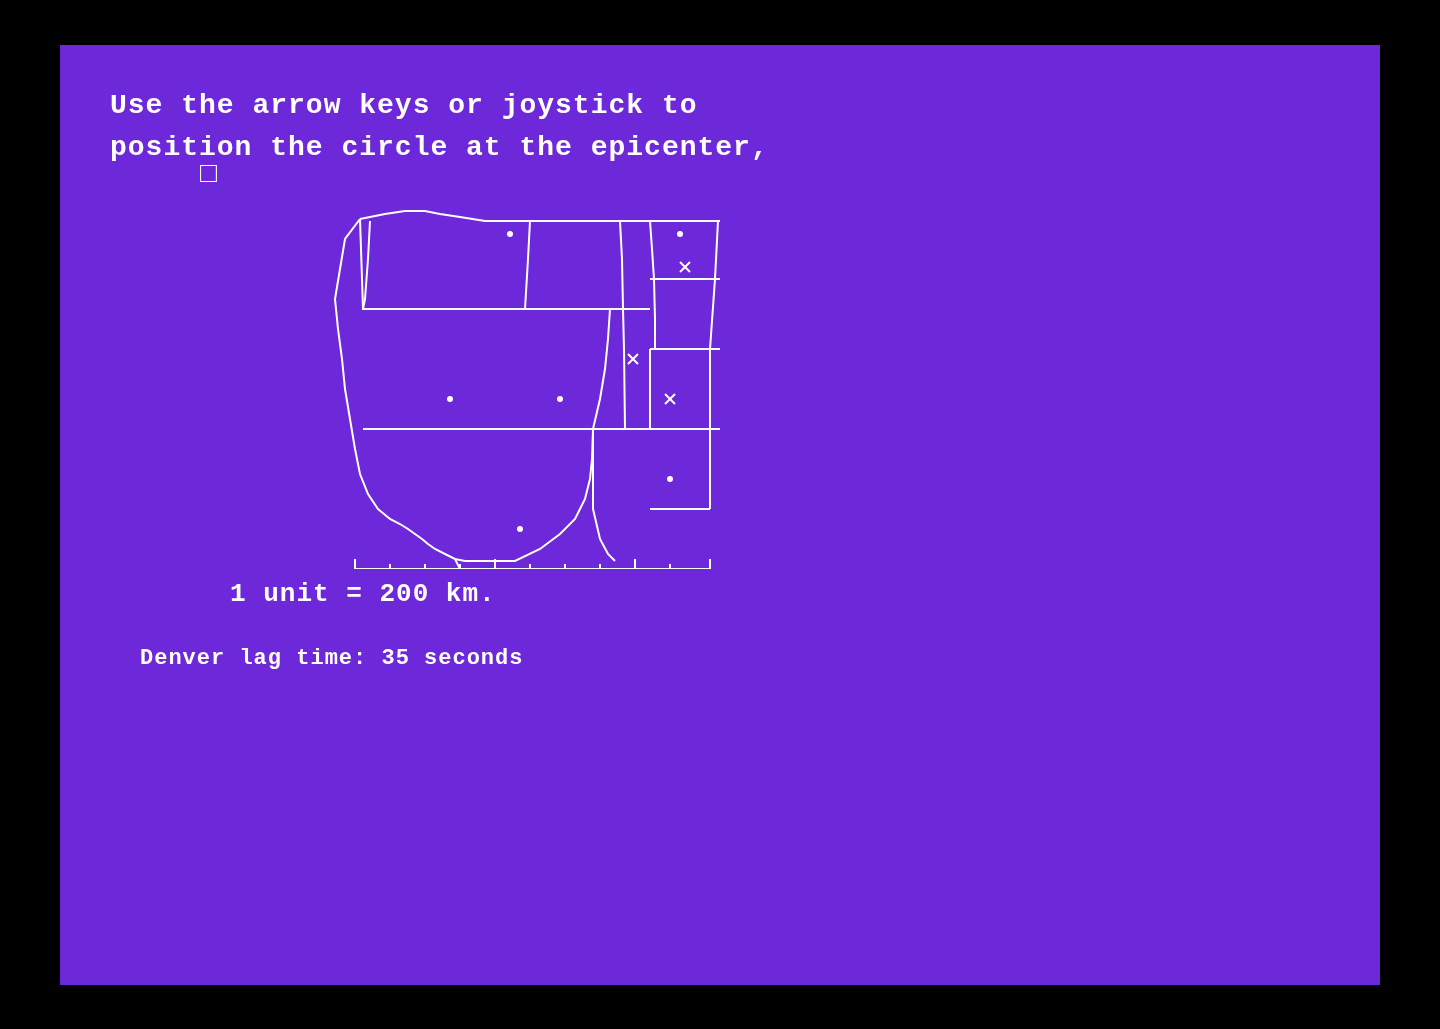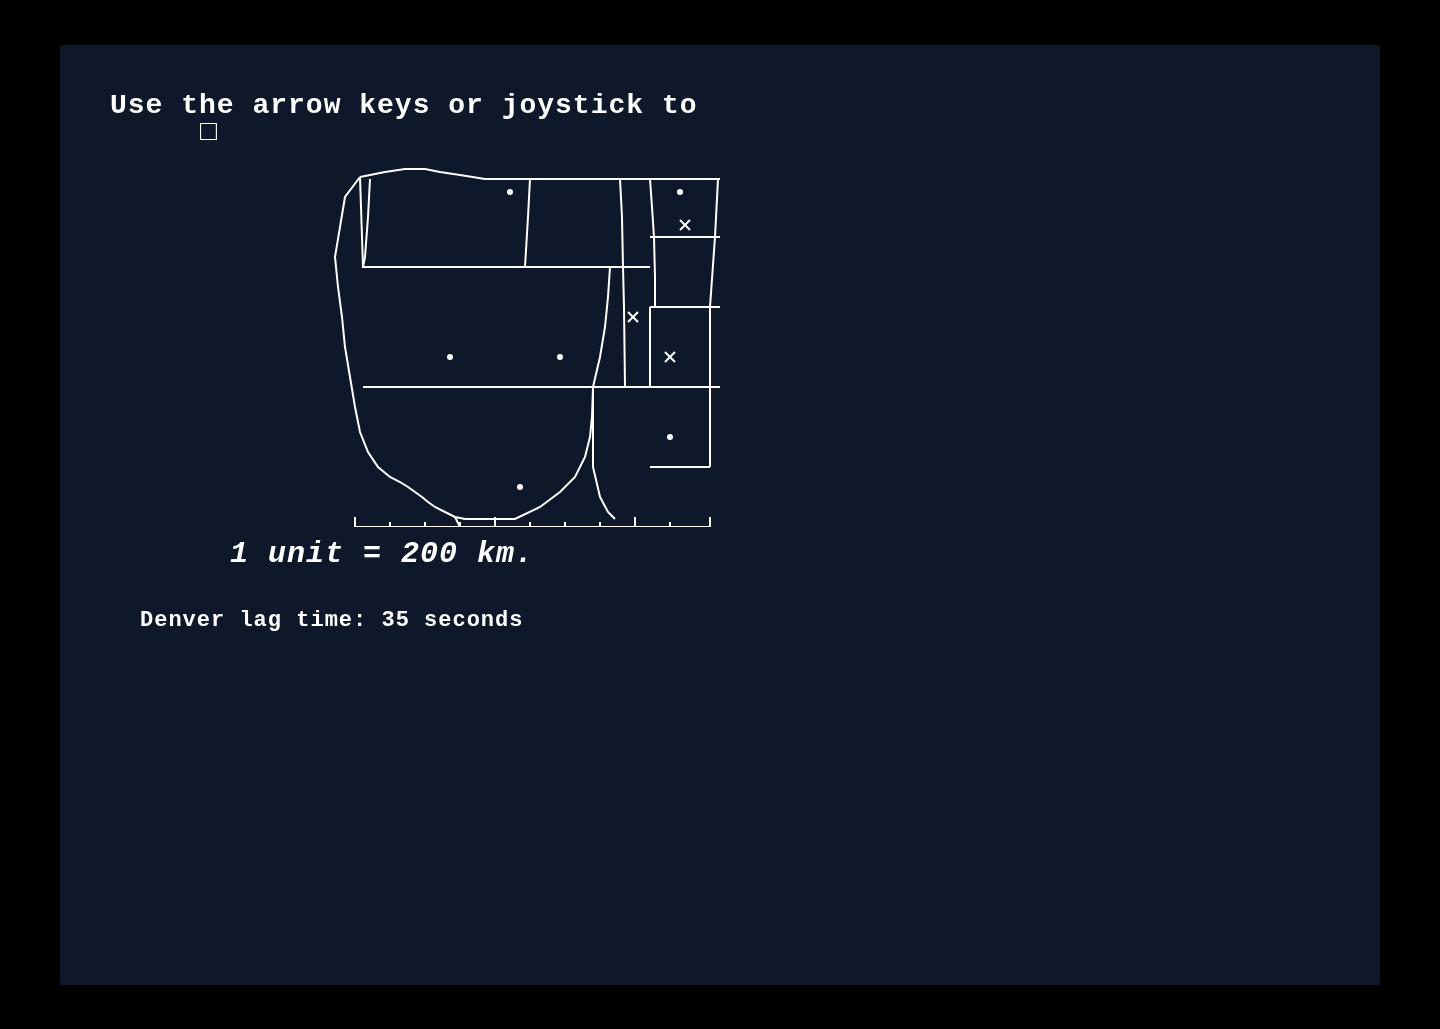--- a/index.html
+++ b/index.html
@@ -15,21 +15,21 @@
       overflow: hidden;
       display: flex;
       align-items: center;
       justify-content: center;
       font-family: 'Courier New', Courier, monospace;
     }
 
     .screen {
       width: 1320px;
       height: 940px;
-      background-color: #0f172a;
+      background-color: #6d28d9;
       position: relative;
       padding: 40px 50px;
     }
 
     .instruction-text {
       color: #ffffff;
       font-size: 28px;
       line-height: 1.5;
       font-family: 'Courier New', Courier, monospace;
       font-weight: bold;
@@ -55,26 +55,25 @@
       top: -30px;
       left: 90px;
       color: #ffffff;
       font-size: 28px;
       font-family: 'Courier New', Courier, monospace;
     }
 
     .scale-container {
       margin-left: 120px;
       color: #ffffff;
-      font-size: 30px;
+      font-size: 26px;
       font-family: 'Courier New', Courier, monospace;
       font-weight: bold;
       margin-top: 5px;
       letter-spacing: 1px;
-      font-style: italic;
     }
 
     .lag-times {
       margin-top: 30px;
       margin-left: 30px;
     }
 
     .lag-time-row {
       color: #ffffff;
       font-size: 22px;
@@ -84,20 +83,21 @@
       letter-spacing: 1px;
     }
   </style>
 </head>
 <body>
 
 <div class="screen">
 
   <div class="instruction-text">
     <div>Use the arrow keys or joystick to</div>
+    <div>position the circle at the epicenter,</div>
   </div>
 
   <div style="position:relative; display:inline-block;">
     <div class="cursor-symbol">□</div>
     <div class="map-container">
       <svg viewBox="0 0 500 370" xmlns="http://www.w3.org/2000/svg">
 
         <g stroke="#ffffff" stroke-width="2" fill="none">
 
           <polyline points="

